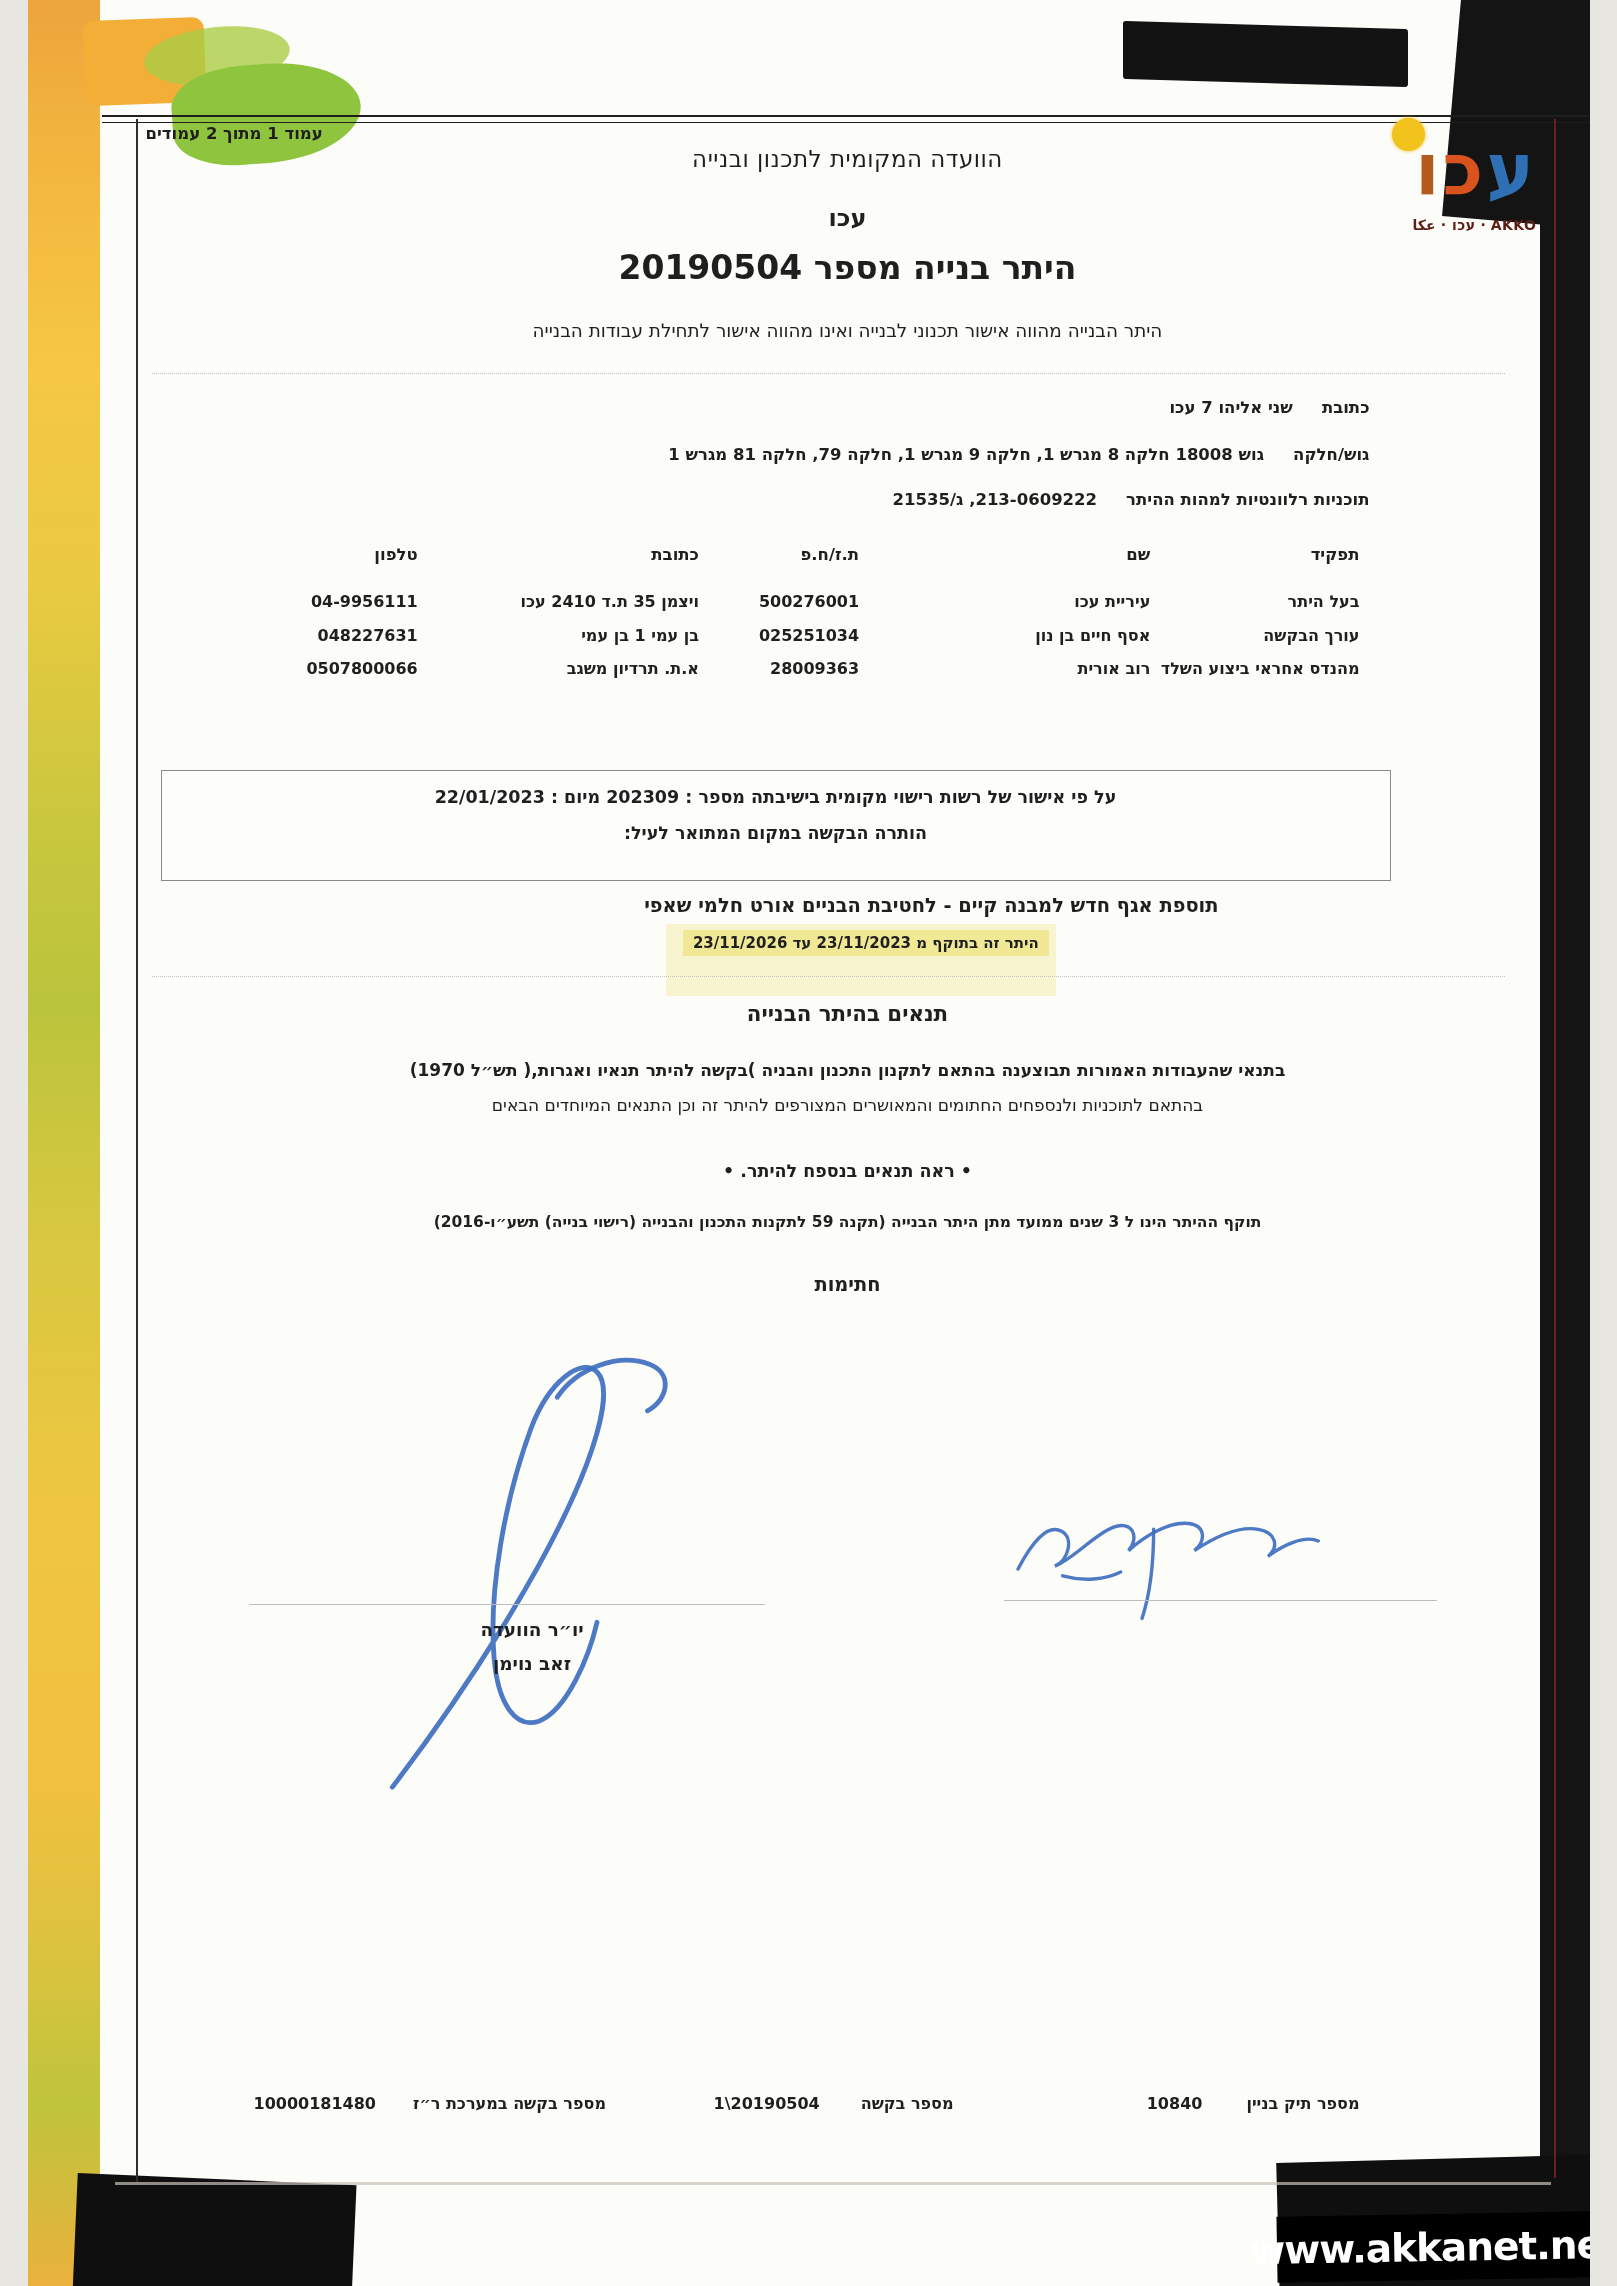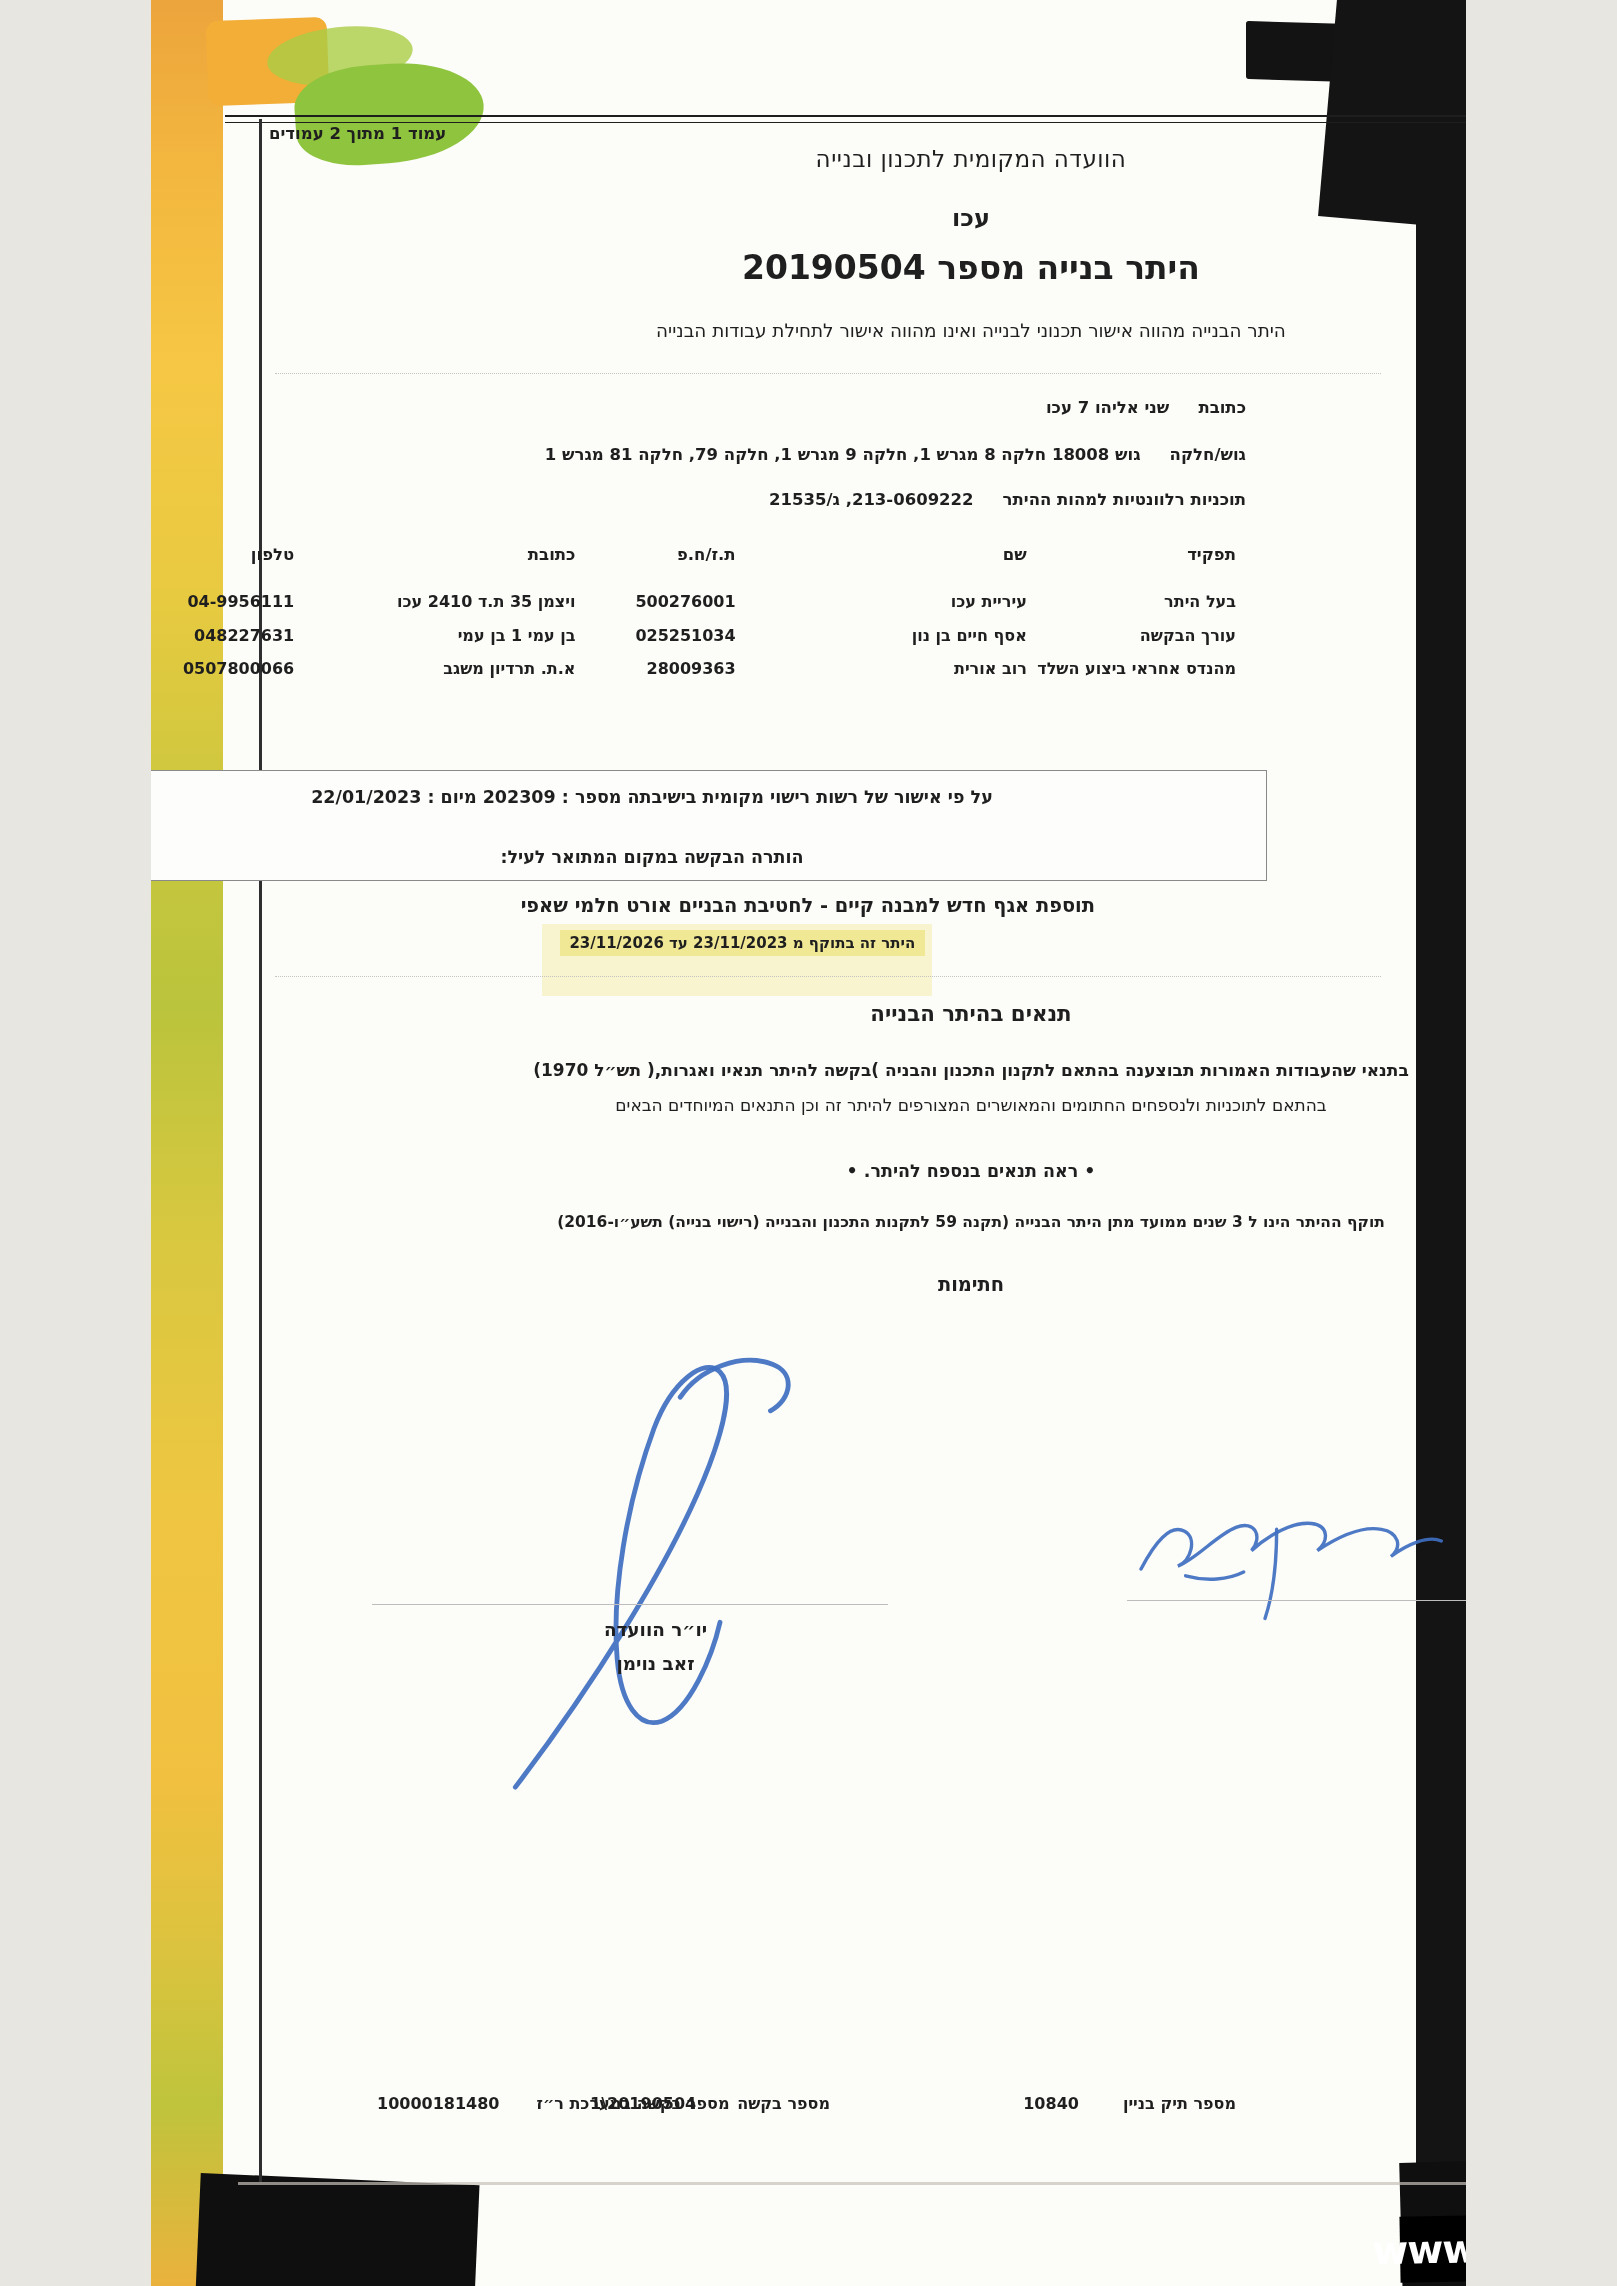--- a/index.html
+++ b/index.html
@@ -1,17 +1,17 @@
 <!DOCTYPE html>
 <html lang="he"><head>
 <meta charset="utf-8">
 <style>
   html,body{margin:0;padding:0;background:#e8e6e1;}
   #page{
-    position:relative; width:1315px; height:2286px; margin:0 auto;
+    position:relative; width:1562px; height:2286px; margin:0 auto;
     background:#fcfcf9; overflow:hidden;
     font-family:"DejaVu Sans", sans-serif; color:#1f1f1f;
   }
   
   .stripe-left{position:absolute; left:0; top:0; width:72px; height:100%;
     background:linear-gradient(180deg,#eca43c 0%,#f2b43e 6%,#f6c744 16%,#e8ca40 26%,
       #c9c73e 36%,#bac43c 44%,#d8c840 54%,#efc641 66%,#f1c040 78%,#d9c33e 86%,#bfc43c 92%,#eab23c 100%);}
   .blob-orange{position:absolute; left:56px; top:19.4px; width:121px; height:85px;
     background:#f2ae37; border-radius:11.6px; transform:rotate(-2deg);}
   .blob-green{position:absolute; left:144px; top:64px; width:189px; height:99px;
@@ -57,21 +57,21 @@
   .detail-row .dv{font-weight:600;}
   .d1{top:398px;} .d2{top:445px;} .d3{top:490px;}
   .stake-table{position:absolute; top:545px; right:230px; width:1155px; border-collapse:collapse; direction:rtl;}
   .stake-table th{font-size:16.5px; font-weight:800; text-align:right; padding:0 0 13.6px 0;}
   .stake-table td{font-size:16px; font-weight:600; text-align:right; padding:14.6px 0 0 0; vertical-align:top;}
   .c-role{width:209px;} .c-name{width:291px;} .c-id{width:160px;} .c-addr{width:281px;} .c-phone{width:213px;}
   .approval-box{position:absolute; top:770px; right:199px; width:1228px; height:109px;
     border:1.9px solid #8a8a8a; background:#fdfdfb;}
   .ap-line{position:absolute; left:0; right:0; text-align:center; direction:rtl;
     font-size:17.5px; font-weight:700; white-space:nowrap;}
-  .ap1{top:15.5px;} .ap2{top:76px;}
+  .ap1{top:15.5px;} .ap2{top:52px;}
   .description{position:absolute; top:894px; right:371px; direction:rtl; font-size:19.4px;
     font-weight:800; white-space:nowrap;}
   .highlight-bg{position:absolute; top:924px; right:534px; width:390px; height:72px; background:#f8f4cf;}
   .validity{position:absolute; top:930px; right:541px; direction:rtl; font-size:15px; font-weight:800;
     background:#f1e896; padding:3.9px 9.7px; white-space:nowrap;}
   .cond-title{top:1001px; font-size:21.3px; font-weight:800;}
   .cond-par1{top:1060px; font-size:17px; font-weight:600;}
   .cond-par2{top:1095px; font-size:17px; font-weight:400;}
   .cond-note{top:1161px; font-size:17.5px; font-weight:800;}
   .cond-term{top:1213px; font-size:15.5px; font-weight:700;}

